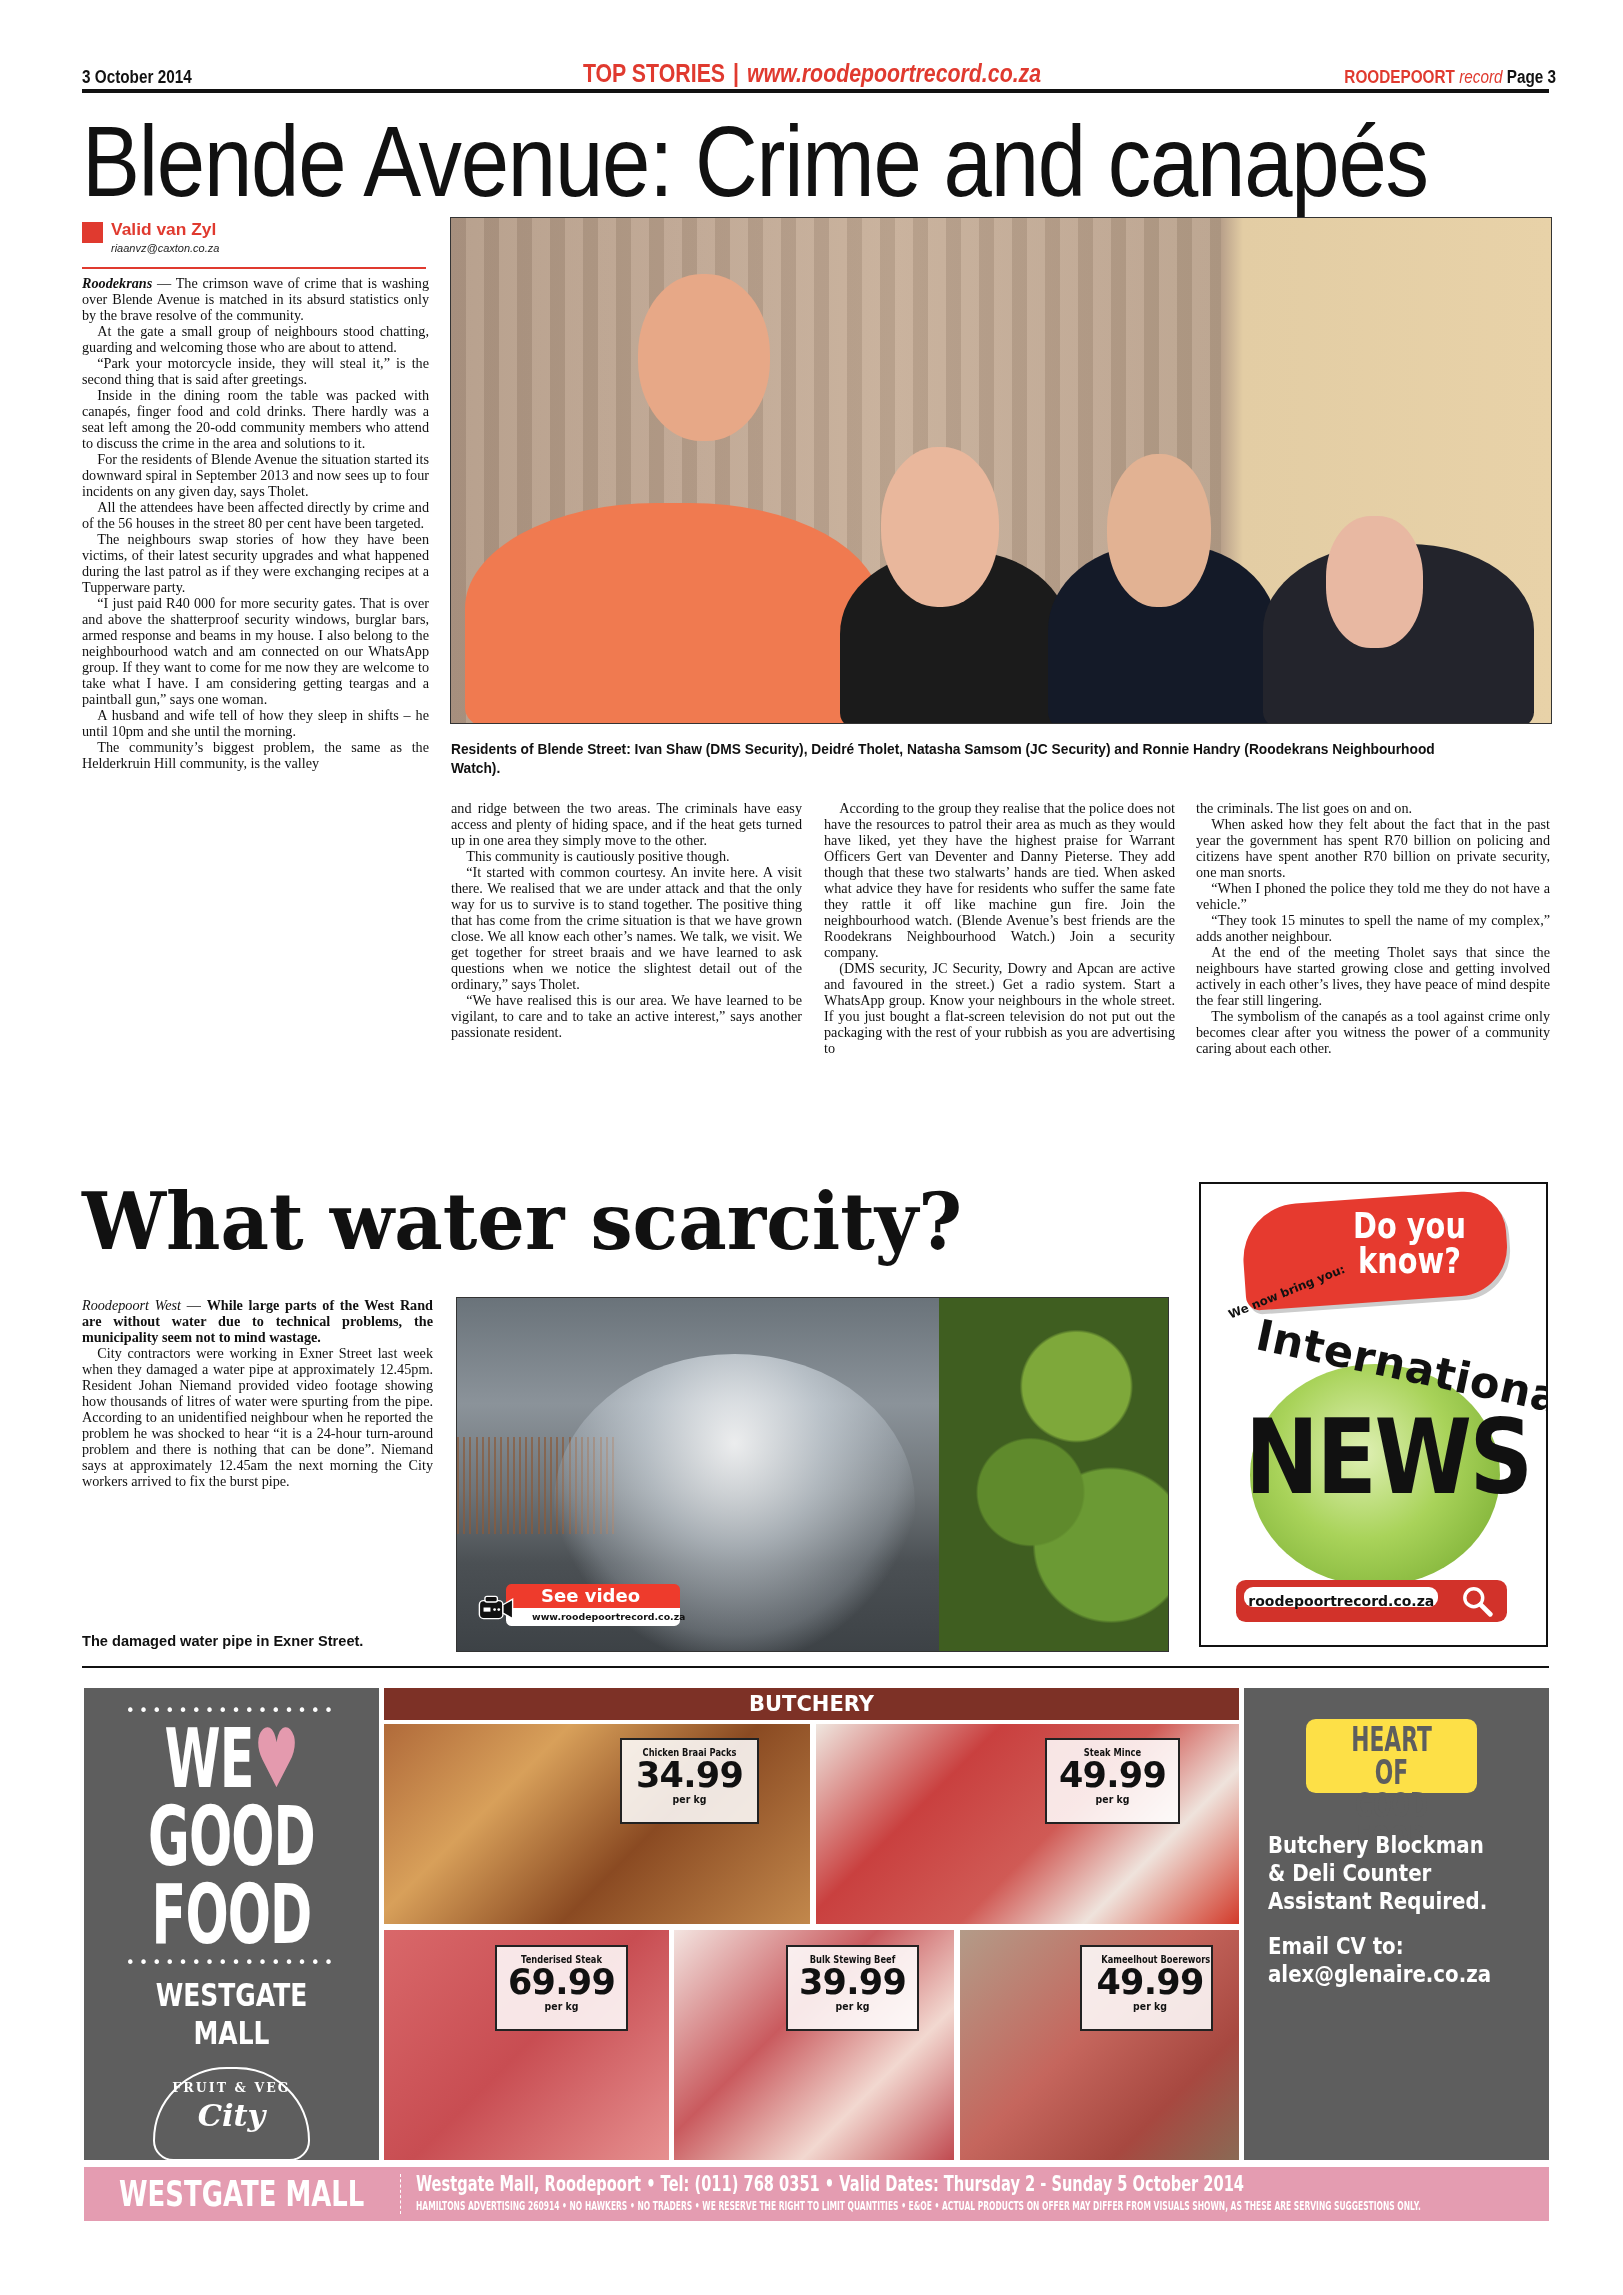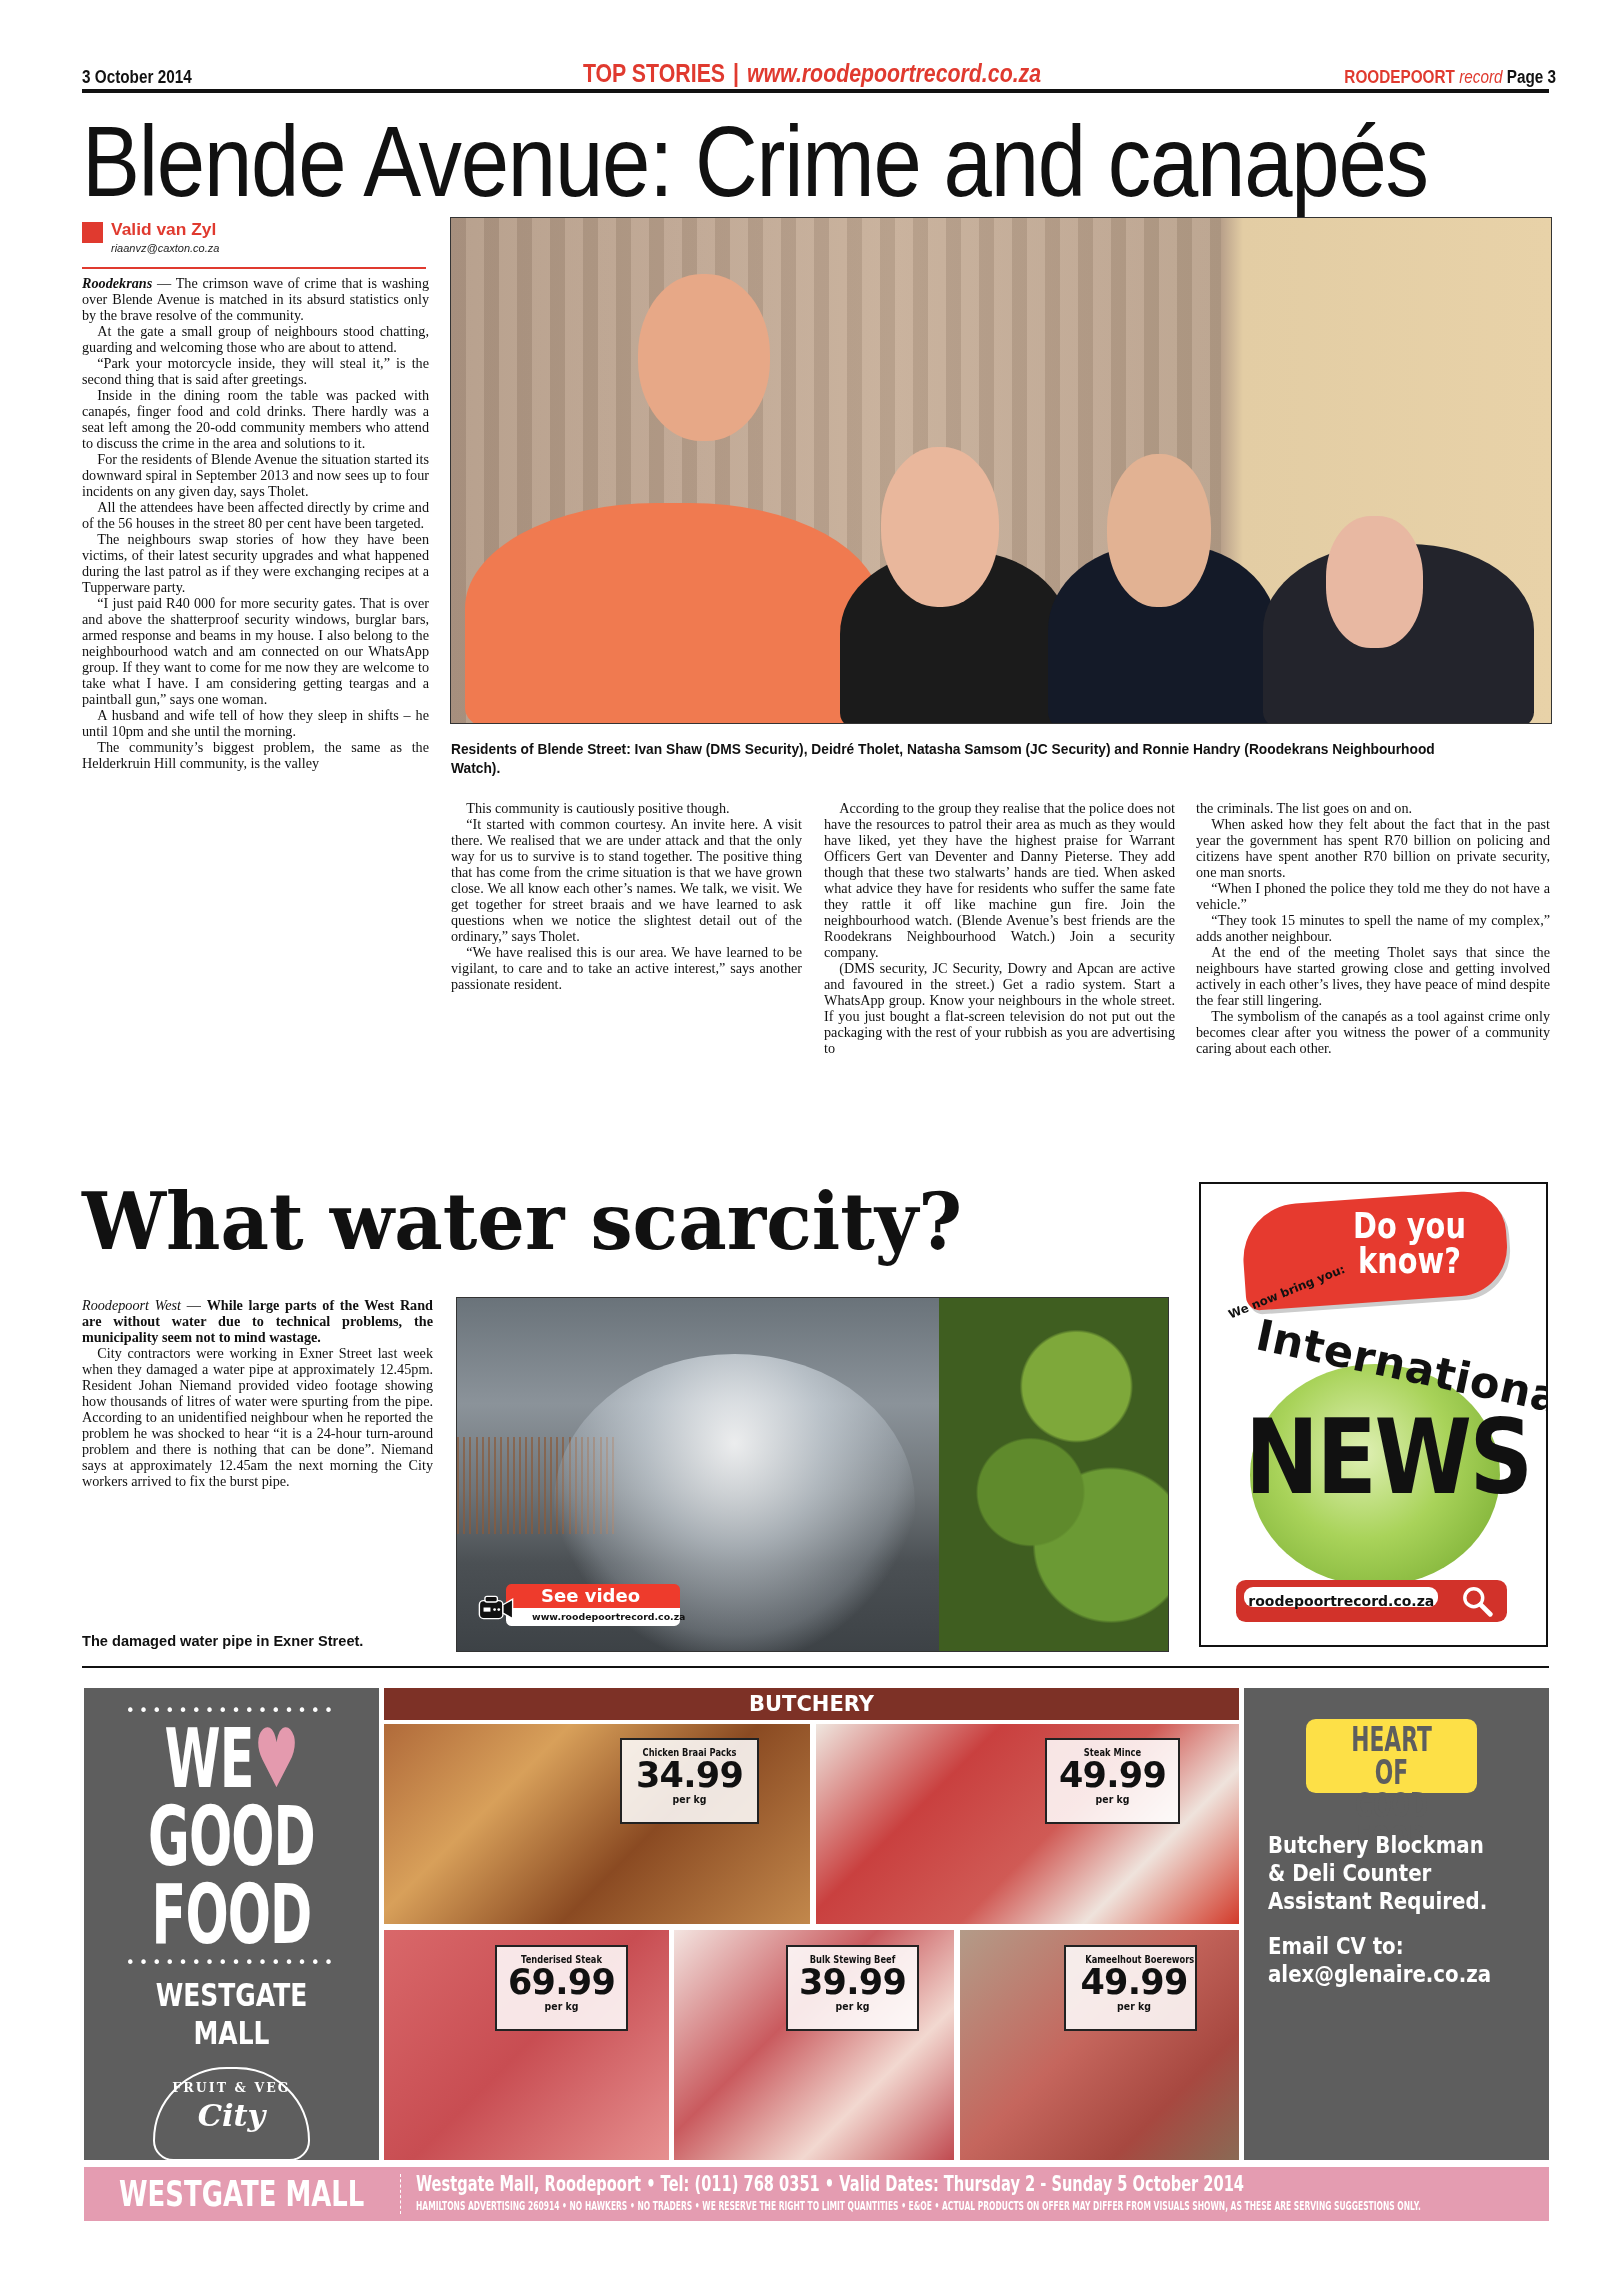--- a/index.html
+++ b/index.html
@@ -102,21 +102,21 @@
   .tile { position:absolute; overflow:hidden; }
   .t1 { left:0; top:36px; width:426px; height:200px; background:linear-gradient(135deg,#b06a3a 0%,#d8a05a 30%,#8a4a22 60%,#c2884c 100%); }
   .t2 { left:432px; top:36px; width:423px; height:200px; background:linear-gradient(135deg,#efe6df 0%,#c9403f 30%,#d05a55 55%,#efe3dc 75%,#d23a2a 100%); }
   .t3 { left:0; top:242px; width:285px; height:230px; background:linear-gradient(135deg,#d9686a 0%,#c84d52 50%,#e69090 100%); }
   .t4 { left:290px; top:242px; width:280px; height:230px; background:linear-gradient(135deg,#f3e4e0 0%,#c95a5e 40%,#f2d8d0 70%,#c04a50 100%); }
   .t5 { left:576px; top:242px; width:279px; height:230px; background:linear-gradient(135deg,#b39b88 0%,#c5665d 45%,#a74840 75%,#8a6a55 100%); }
   .pricebox { position:absolute; background:rgba(255,255,255,0.86); border:2.8px solid #222; text-align:center; color:#111; box-sizing:border-box; }
   .t1 .pricebox { left:236px; top:14px; width:139px; height:86px; }
   .t2 .pricebox { left:229px; top:14px; width:135px; height:86px; }
   .t3 .pricebox, .t4 .pricebox, .t5 .pricebox { left:111px; top:15.3px; width:133px; height:86px; }
-  .t4 .pricebox { left:112px; } .t5 .pricebox { left:104px;padding-left:7px; }
+  .t4 .pricebox { left:112px; } .t5 .pricebox { left:120px;padding-left:7px; }
   .pb-name { font-family:"DejaVu Sans", sans-serif; font-weight:bold; font-size:10.4px; margin-top:5.6px; transform:scaleX(0.8); white-space:nowrap; }
   .pb-price { font-family:"DejaVu Sans", sans-serif; font-weight:bold; font-size:35px; line-height:35px; letter-spacing:-0.7px; }
   .pb-unit { font-family:"DejaVu Sans", sans-serif; font-weight:bold; font-size:11px; transform:scaleX(0.85); }
 
   .ad-right { left:1244px; top:1688px; width:305px; height:472px; background:#5e5e5e; color:#fff; }
   .hogf { position:absolute; left:62px; top:30.5px; width:171px; height:74px; background:#fde047; border-radius:9.7px; color:#5e5e5e; text-align:center;
     font-family:"DejaVu Sans", sans-serif; font-weight:bold; font-size:33px; line-height:33px; padding-top:4.2px; box-sizing:border-box; transform:scaleX(1); }
   .hogf span { display:block; transform:scaleX(0.66); }
   .jobtext { position:absolute; left:23.6px; top:143px; font-family:"DejaVu Sans", sans-serif; font-weight:bold; font-size:23px; line-height:28px; transform:scaleX(0.86); transform-origin:left; white-space:nowrap; }
   .emailtext { position:absolute; left:23.6px; top:244px; font-family:"DejaVu Sans", sans-serif; font-weight:bold; font-size:23px; line-height:28px; transform:scaleX(0.86); transform-origin:left; white-space:nowrap; }
@@ -168,20 +168,21 @@
   <div class="person p2"></div>
   <div class="person p2h"></div>
   <div class="person p3"></div>
   <div class="person p3h"></div>
   <div class="person p4"></div>
   <div class="person p4h"></div>
 </div>
 <div class="abs caption1">Residents of Blende Street: Ivan Shaw (DMS Security), Deidré Tholet, Natasha Samsom (JC Security) and Ronnie Handry (Roodekrans Neighbourhood Watch).</div>
 
 <div class="abs col col-b">
+  <p class="first">and ridge between the two areas. The criminals have easy access and plenty of hiding space, and if the heat gets turned up in one area they simply move to the other.</p>
   <p>This community is cautiously positive though.</p>
   <p>“It started with common courtesy. An invite here. A visit there. We realised that we are under attack and that the only way for us to survive is to stand together. The positive thing that has come from the crime situation is that we have grown close. We all know each other’s names. We talk, we visit. We get together for street braais and we have learned to ask questions when we notice the slightest detail out of the ordinary,” says Tholet.</p>
   <p>“We have realised this is our area. We have learned to be vigilant, to care and to take an active interest,” says another passionate resident.</p>
 </div>
 <div class="abs col col-c">
   <p>According to the group they realise that the police does not have the resources to patrol their area as much as they would have liked, yet they have the highest praise for Warrant Officers Gert van Deventer and Danny Pieterse. They add though that these two stalwarts’ hands are tied. When asked what advice they have for residents who suffer the same fate they rattle it off like machine gun fire. Join the neighbourhood watch. (Blende Avenue’s best friends are the Roodekrans Neighbourhood Watch.) Join a security company.</p>
   <p>(DMS security, JC Security, Dowry and Apcan are active and favoured in the street.) Get a radio system. Start a WhatsApp group. Know your neighbours in the whole street. If you just bought a flat-screen television do not put out the packaging with the rest of your rubbish as you are advertising to</p>
 </div>
 <div class="abs col col-d">
   <p class="first">the criminals. The list goes on and on.</p>

